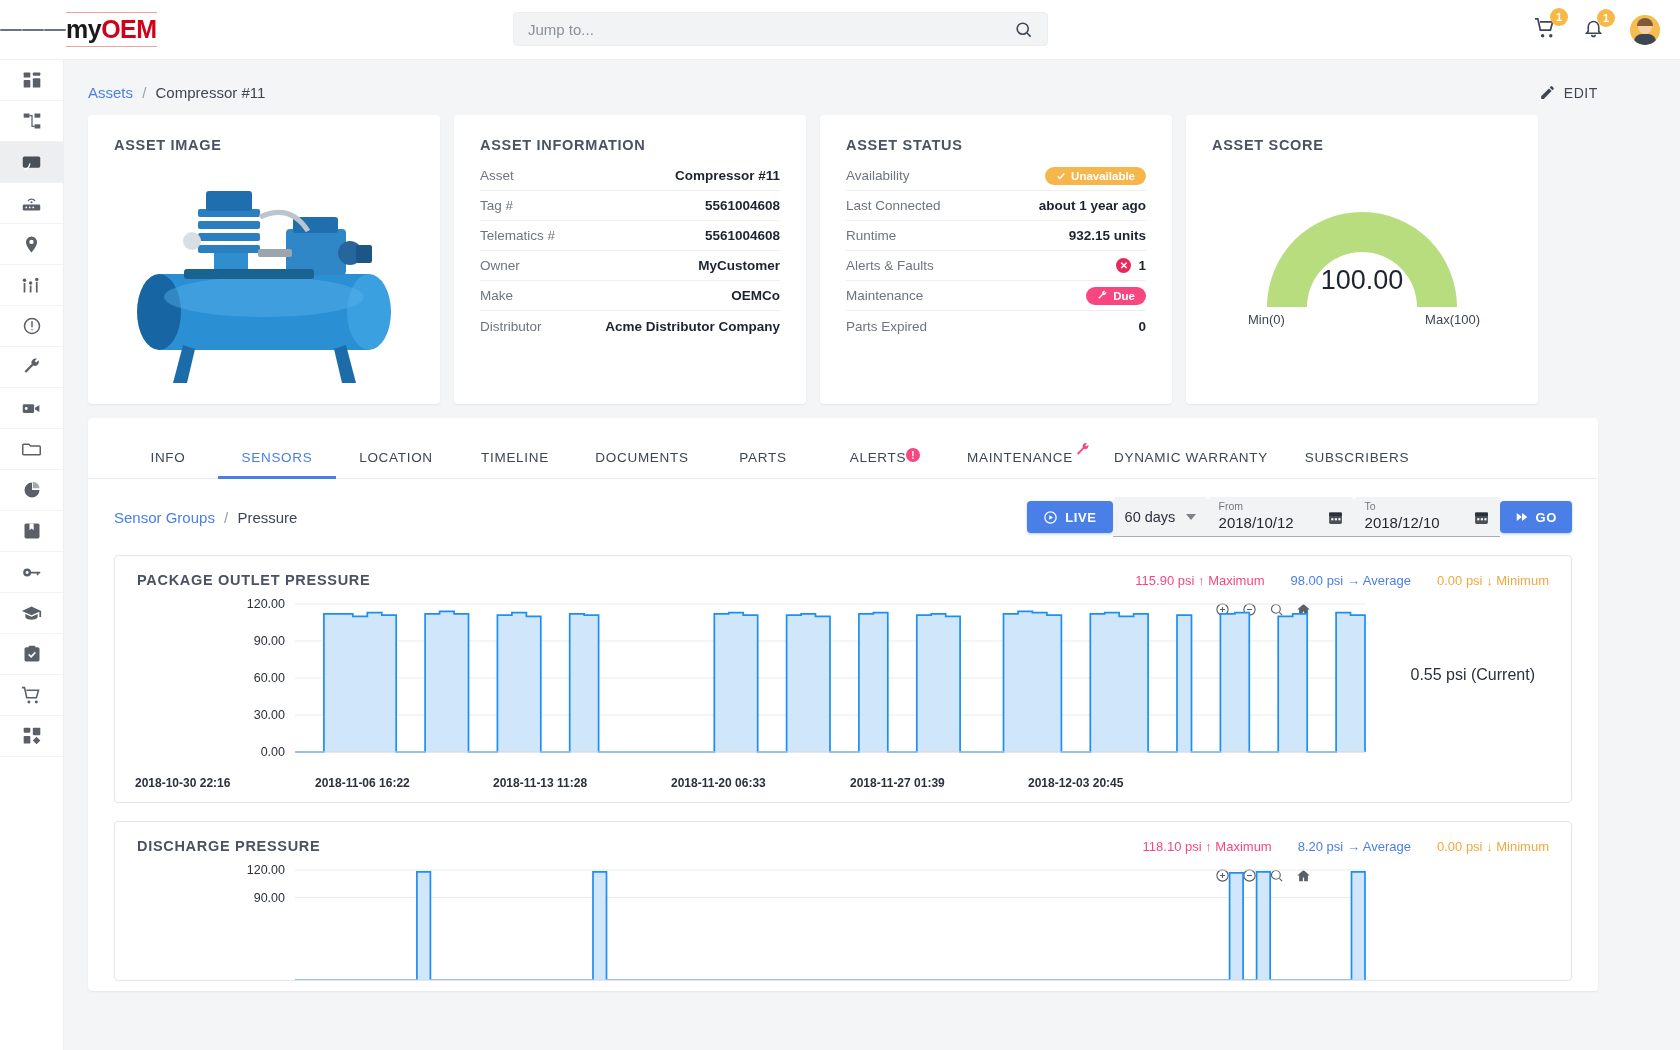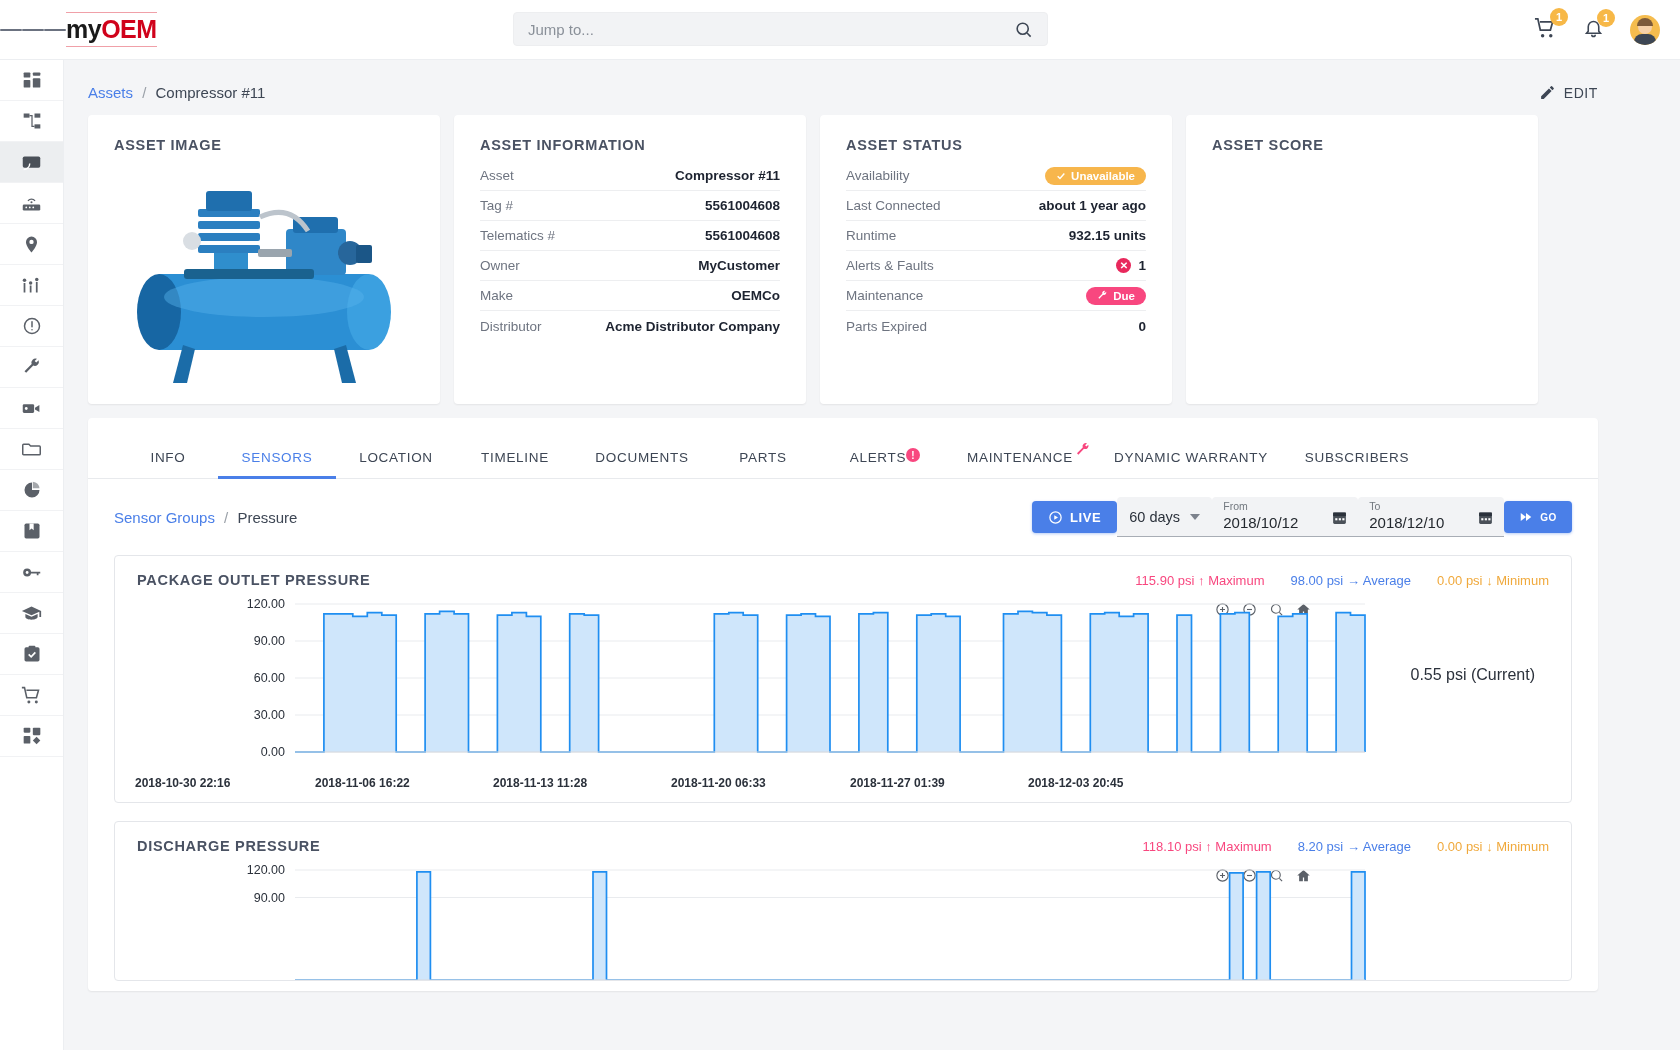--- a/index.html
+++ b/index.html
@@ -159,21 +159,21 @@
   .date-box {
     background:#f2f3f5; border-bottom:1px solid #a8adb5; height:40px; width:146px;
     border-radius:4px 4px 0 0; padding: 3px 10px 0 11px; position:relative; cursor:pointer;
   }
   .date-lbl { font-size:10.5px; color:#72787f; line-height:13px; }
   .date-val { font-size:15px; color:#24292f; line-height:20px; }
   .cal-ico { position:absolute; right:10px; top:12px; }
   .go-btn {
     background:#4a7fe8; color:#fff; border-radius:4px; height:32px;
     display:flex; align-items:center; gap:7px; padding:0 15px;
-    font-size:10px; font-weight:700; letter-spacing:0.6px; cursor:pointer;
+    font-size:13px; font-weight:700; letter-spacing:0.6px; cursor:pointer;
     box-shadow: 0 1px 3px rgba(74,127,232,0.4);
   }
 
   
   .chart-card {
     margin: 18px 26px 0 26px; border:1px solid #e4e6ea; border-radius:4px; background:#fff;
     position:relative;
   }
   .chart-head { display:flex; align-items:center; padding: 16px 22px 0 22px; }
   .chart-name { font-size:14.5px; font-weight:700; color:#4a5263; letter-spacing:0.7px;}
@@ -476,20 +476,28 @@
         </div>
         <div class="kv-row">
           <span class="kv-k">Parts Expired</span>
           <span class="kv-v">0</span>
         </div>
       </div>
     </div>
 
     <div class="card card-score">
       <div class="card-title">ASSET SCORE</div>
+      <div class="gauge-wrap">
+        <svg width="352" height="160" viewBox="0 0 352 160">
+          <path d="M81 150 A95 95 0 0 1 271 150 L231 150 A55 55 0 0 0 121 150 Z" fill="#b7dd7f"></path>
+        </svg>
+        <div class="gauge-val">100.00</div>
+        <div class="gauge-min">Min(0)</div>
+        <div class="gauge-max">Max(100)</div>
+      </div>
     </div>
   </div>
 
   <div class="panel">
     <div class="tabs">
       <div class="tab" style="width:100px">INFO</div>
       <div class="tab active" style="width:118px">SENSORS</div>
       <div class="tab" style="width:120px">LOCATION</div>
       <div class="tab" style="width:118px">TIMELINE</div>
       <div class="tab" style="width:136px">DOCUMENTS</div>

